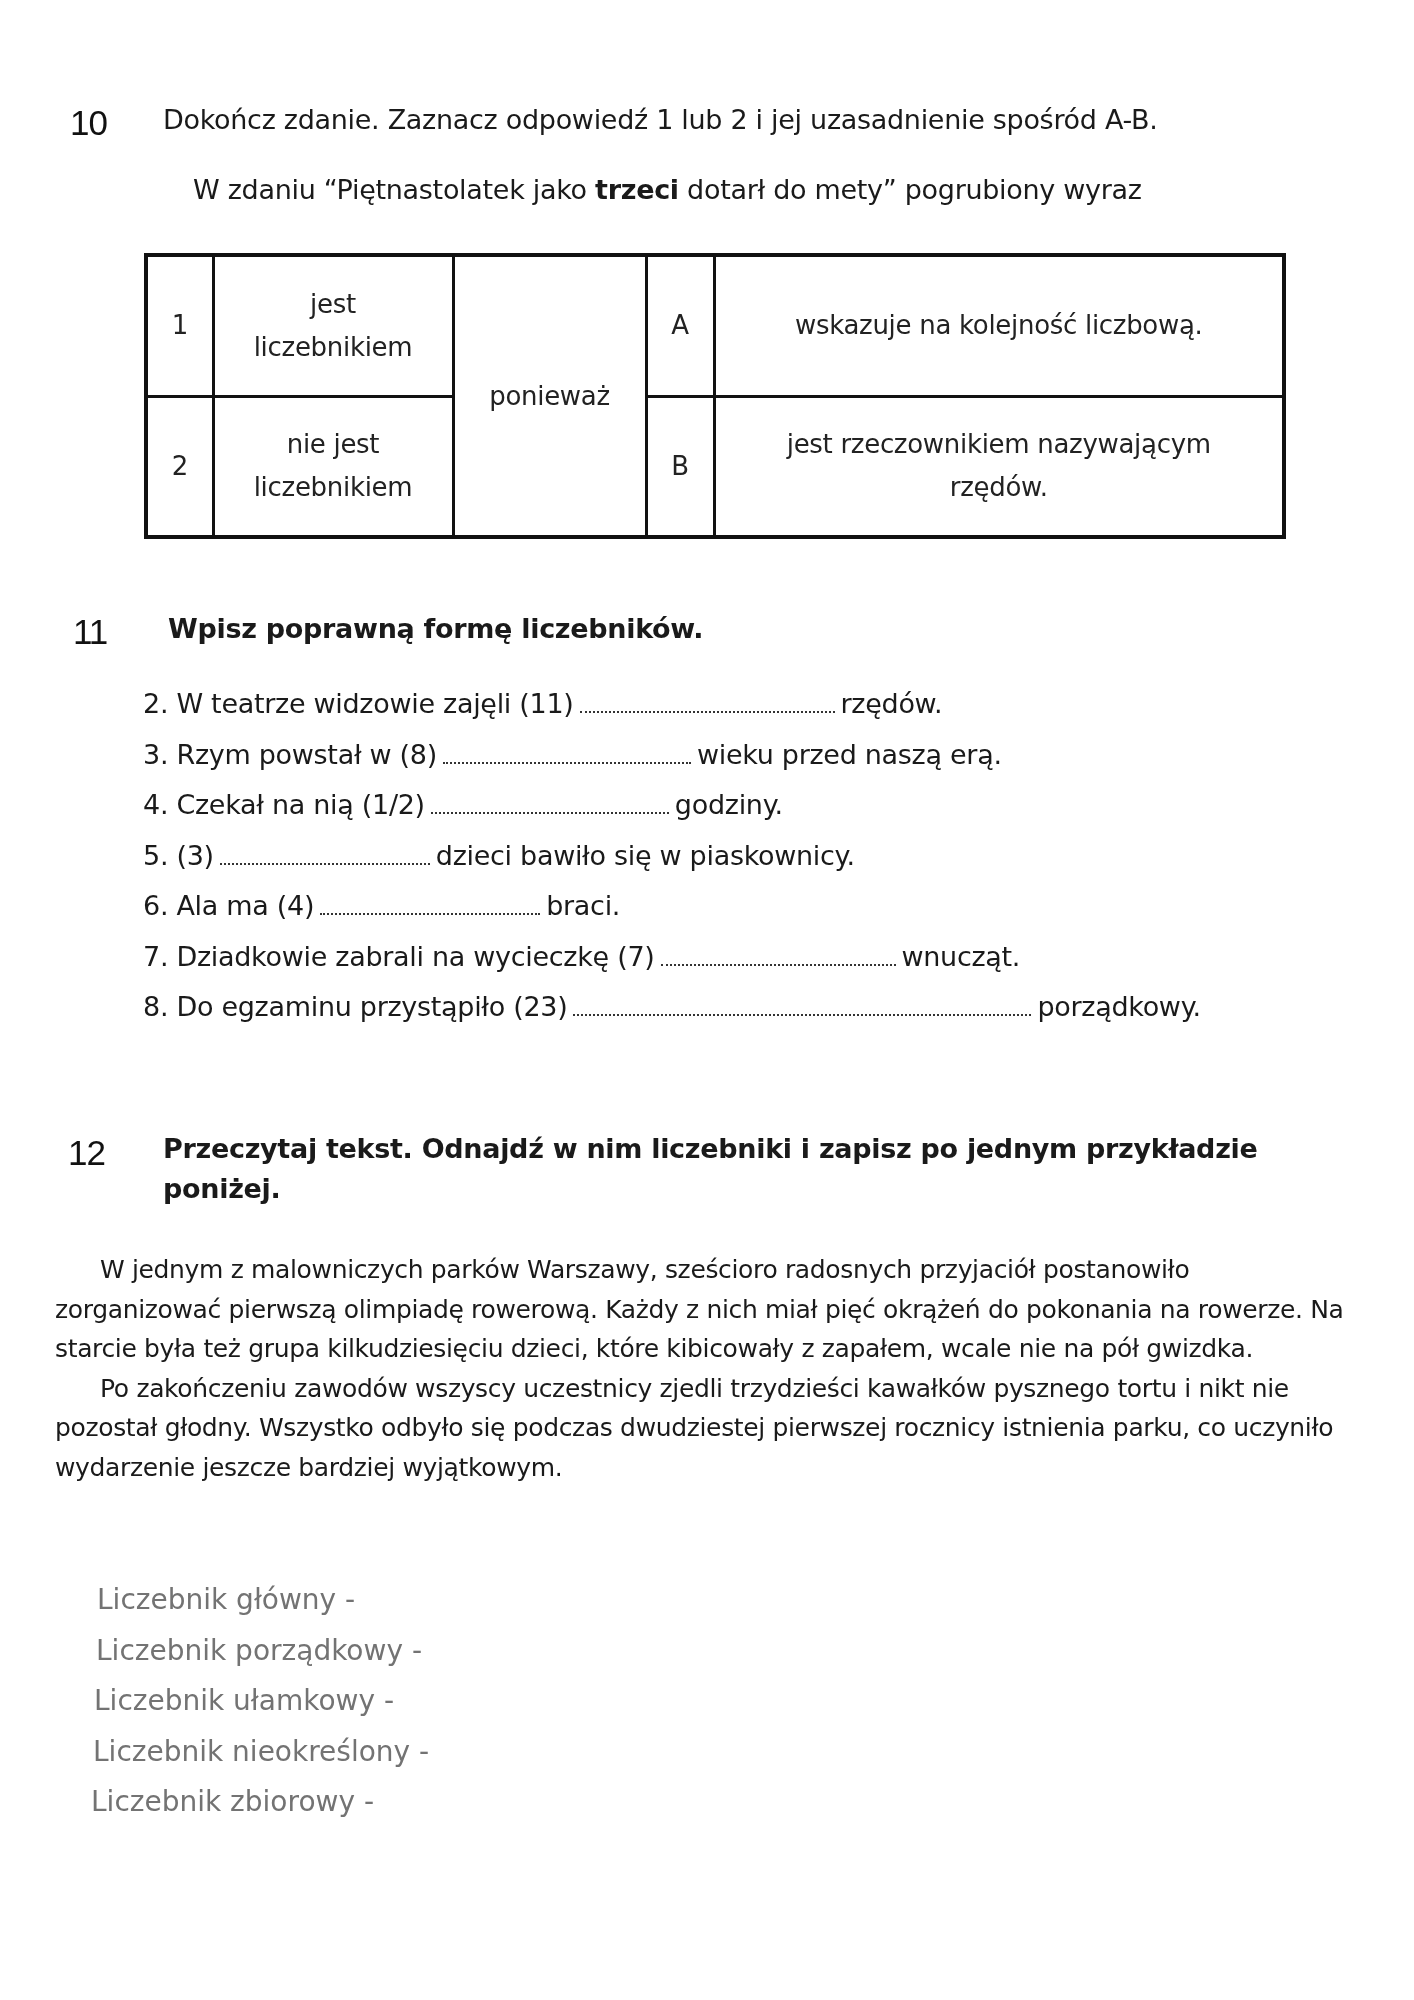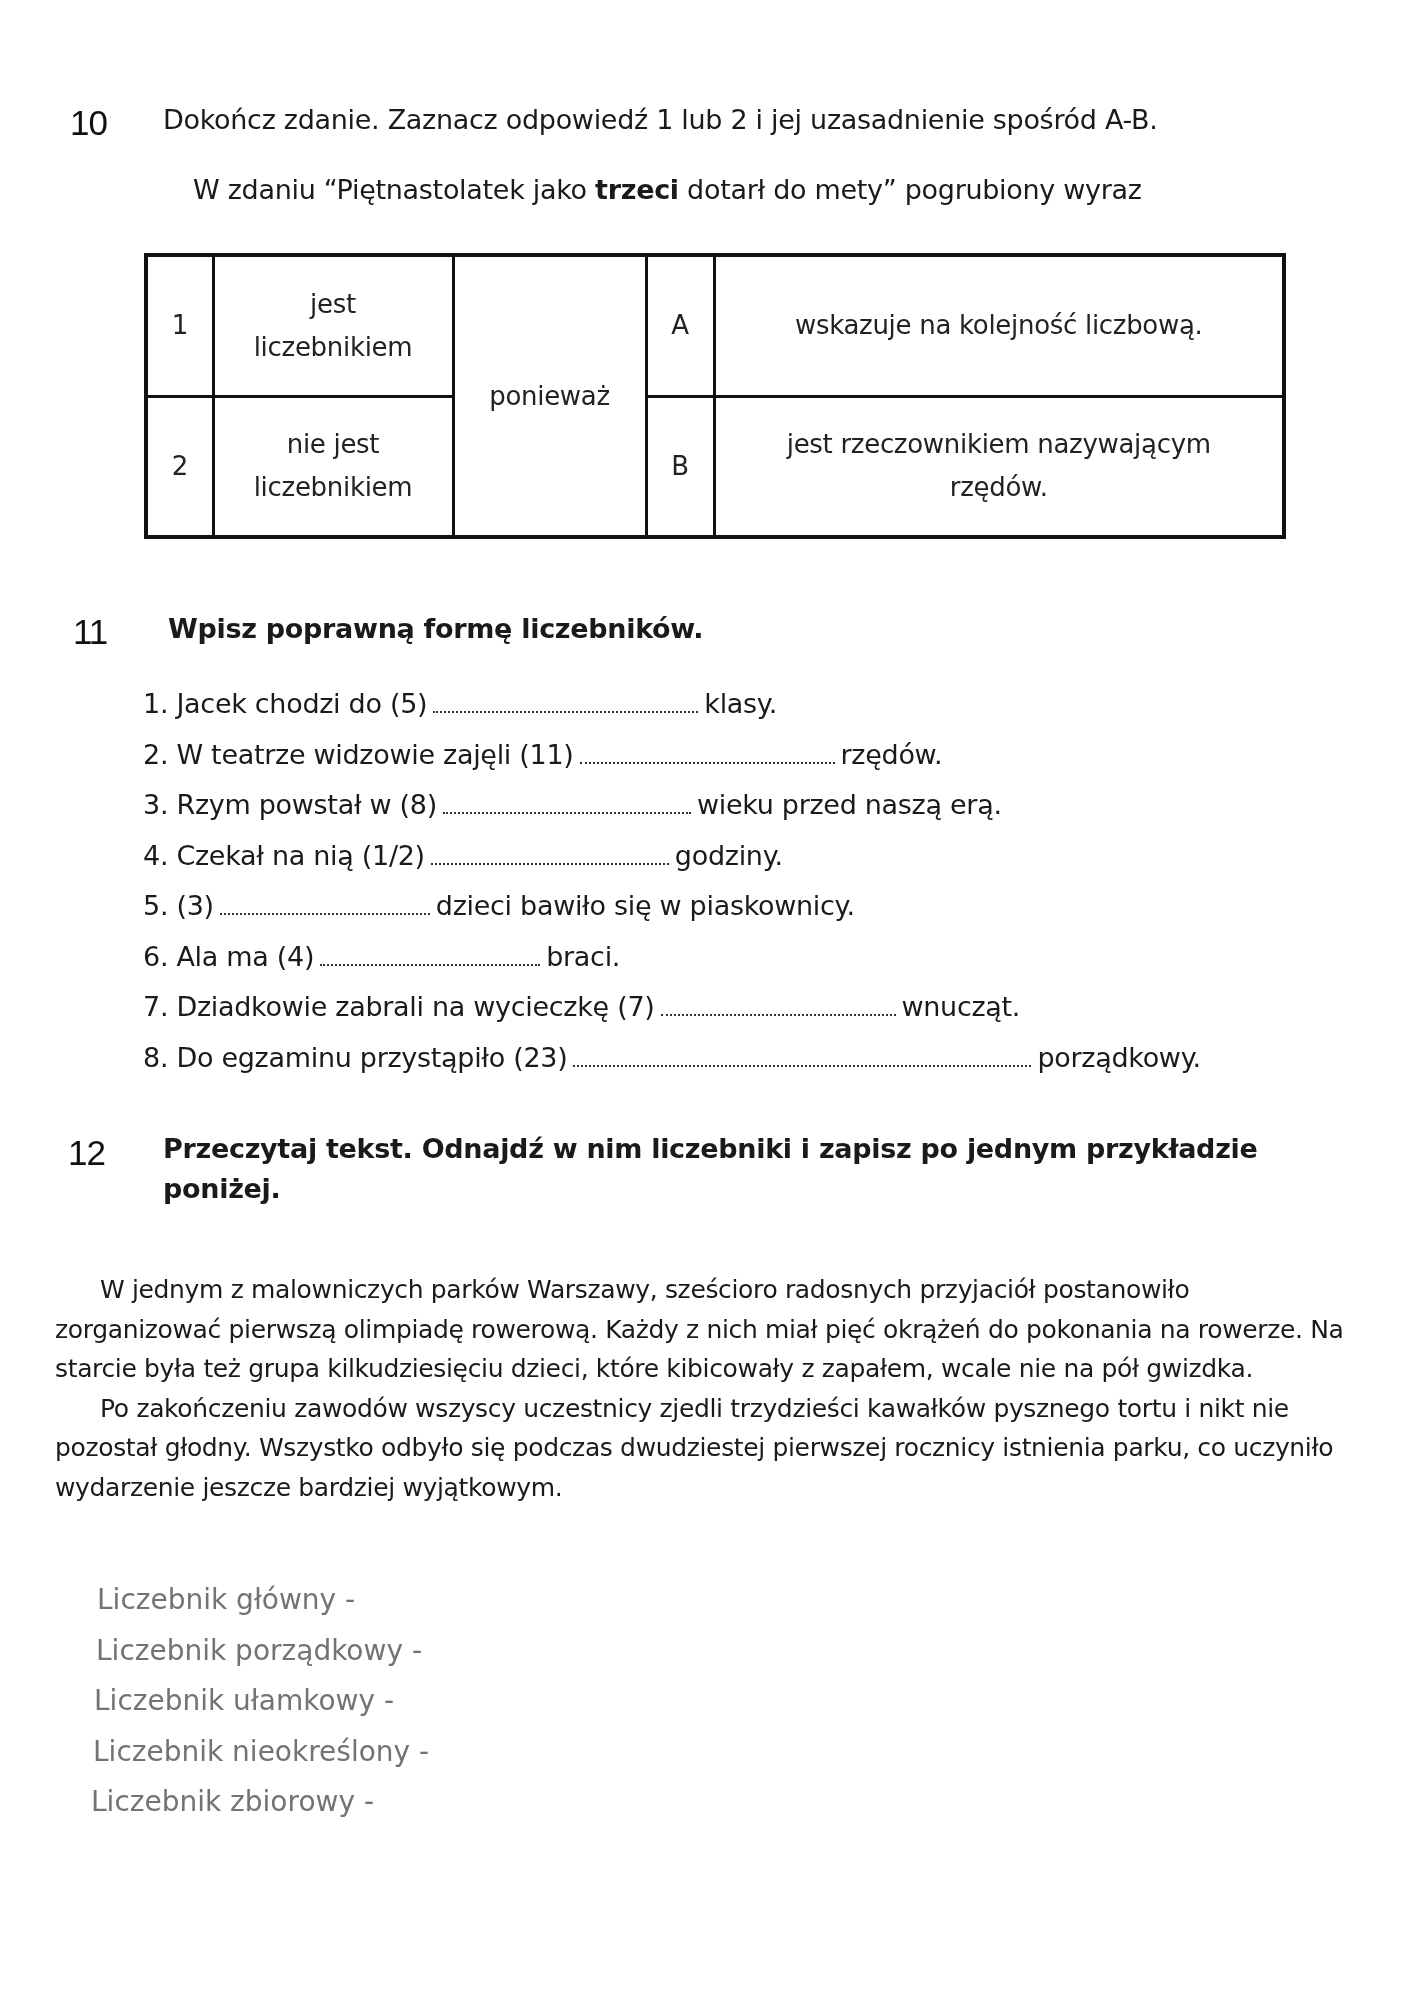--- a/index.html
+++ b/index.html
@@ -10,21 +10,21 @@
   .heading { font-size: 27px; color: #1a1a1a; letter-spacing: -0.3px; margin-left: 20px; }
   .bold { font-weight: bold; }
   .sentence { font-size: 27px; letter-spacing: -0.3px; }
   table.ex { position: absolute; left: 144px; top: 253px; width: 1138px; height: 285px;
              border-collapse: collapse; border: 4px solid #111; table-layout: fixed; }
   table.ex td { border: 3px solid #111; text-align: center; vertical-align: middle;
                 font-size: 26px; line-height: 43px; padding: 0 8px; color: #222; letter-spacing: -0.3px; }
   .items { position: absolute; left: 143px; top: 684px; }
   .item { font-size: 27px; height: 50.5px; line-height: 40px; white-space: nowrap; letter-spacing: -0.3px; }
   .dots { display: inline-block; border-bottom: 2px dotted #333; height: 22px; margin: 0 6px; vertical-align: baseline; }
-  .para { position: absolute; left: 55px; top: 1250px; width: 1290px; font-size: 25px; line-height: 39.5px; letter-spacing: -0.35px; color: #1a1a1a; margin-top: 20px; }
+  .para { position: absolute; left: 55px; top: 1250px; width: 1290px; font-size: 25px; line-height: 39.5px; letter-spacing: -0.35px; color: #1a1a1a; }
   .para p { margin: 0; text-indent: 45px; }
   .answers { position: absolute; left: 90px; top: 1580px; }
   .ans { font-size: 28px; height: 50.5px; line-height: 40px; color: #737373; white-space: nowrap; }
 </style>
 </head>
 <body>
 
 <div class="abs num" style="left:70px; top:103px;">10</div>
 <div class="abs heading" style="left:143px; top:104px;">Dokończ zdanie. Zaznacz odpowiedź 1 lub 2 i jej uzasadnienie spośród A-B.</div>
 <div class="abs sentence" style="left:193px; top:174px;"><span>W zdaniu “Piętnastolatek jako </span><span class="bold">trzeci</span><span> dotarł do mety” pogrubiony wyraz</span></div>
@@ -62,21 +62,20 @@
           <div>rzędów.</div>
         </td>
   </tr>
 </tbody>
   </table>
 
 <div class="abs num" style="left:73px; top:612px;">11</div>
 <div class="abs heading bold" style="left:148px; top:613px;text-align:center;">Wpisz poprawną formę liczebników.</div>
 
 <div class="items">
-  <div class="item"><span>1. Jacek chodzi do (5)</span><span class="dots" style="width:265px"></span><span>klasy.</span></div>
   <div class="item"><span>2. W teatrze widzowie zajęli (11)</span><span class="dots" style="width:255px"></span><span>rzędów.</span></div>
   <div class="item"><span>3. Rzym powstał w (8)</span><span class="dots" style="width:248px"></span><span>wieku przed naszą erą.</span></div>
   <div class="item"><span>4. Czekał na nią (1/2)</span><span class="dots" style="width:238px"></span><span>godziny.</span></div>
   <div class="item"><span>5. (3)</span><span class="dots" style="width:210px"></span><span>dzieci bawiło się w piaskownicy.</span></div>
   <div class="item"><span>6. Ala ma (4)</span><span class="dots" style="width:220px"></span><span>braci.</span></div>
   <div class="item"><span>7. Dziadkowie zabrali na wycieczkę (7)</span><span class="dots" style="width:235px"></span><span>wnucząt.</span></div>
   <div class="item"><span>8. Do egzaminu przystąpiło (23)</span><span class="dots" style="width:458px"></span><span>porządkowy.</span></div>
 </div>
 
 <div class="abs num" style="left:68px; top:1133px;">12</div>

